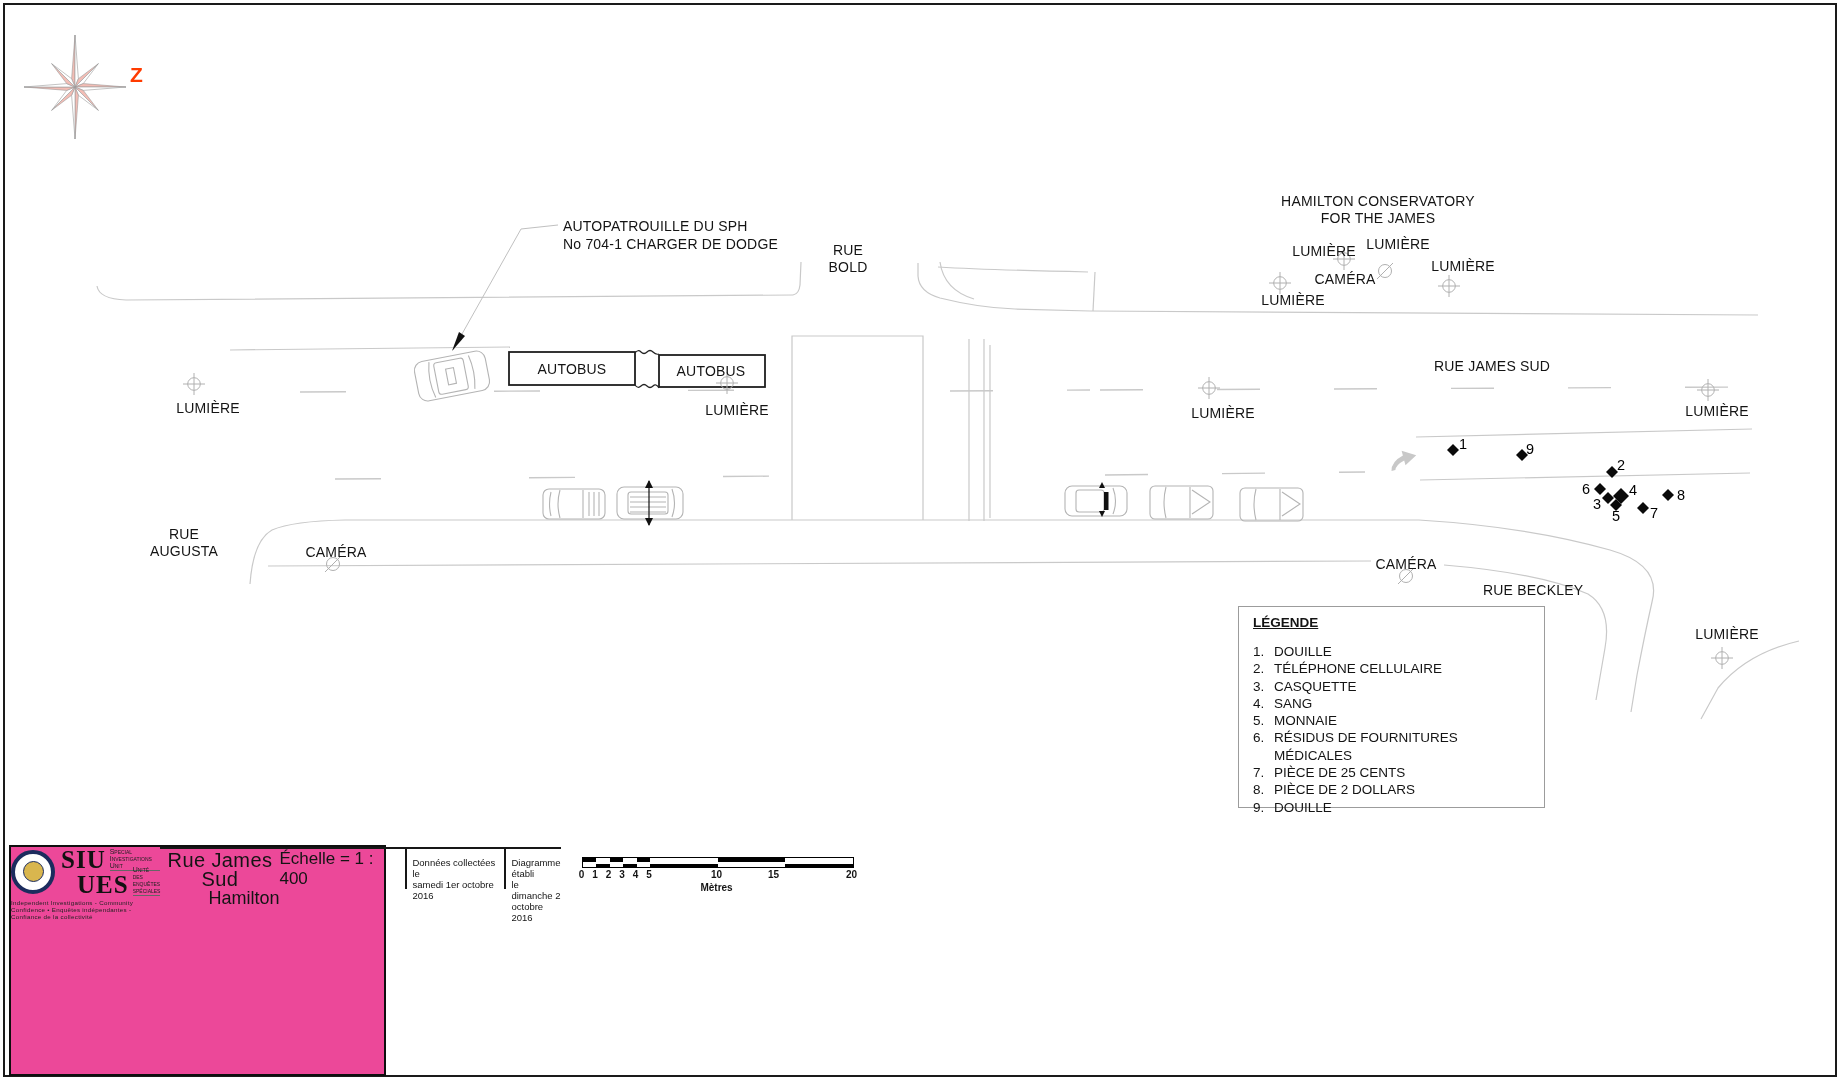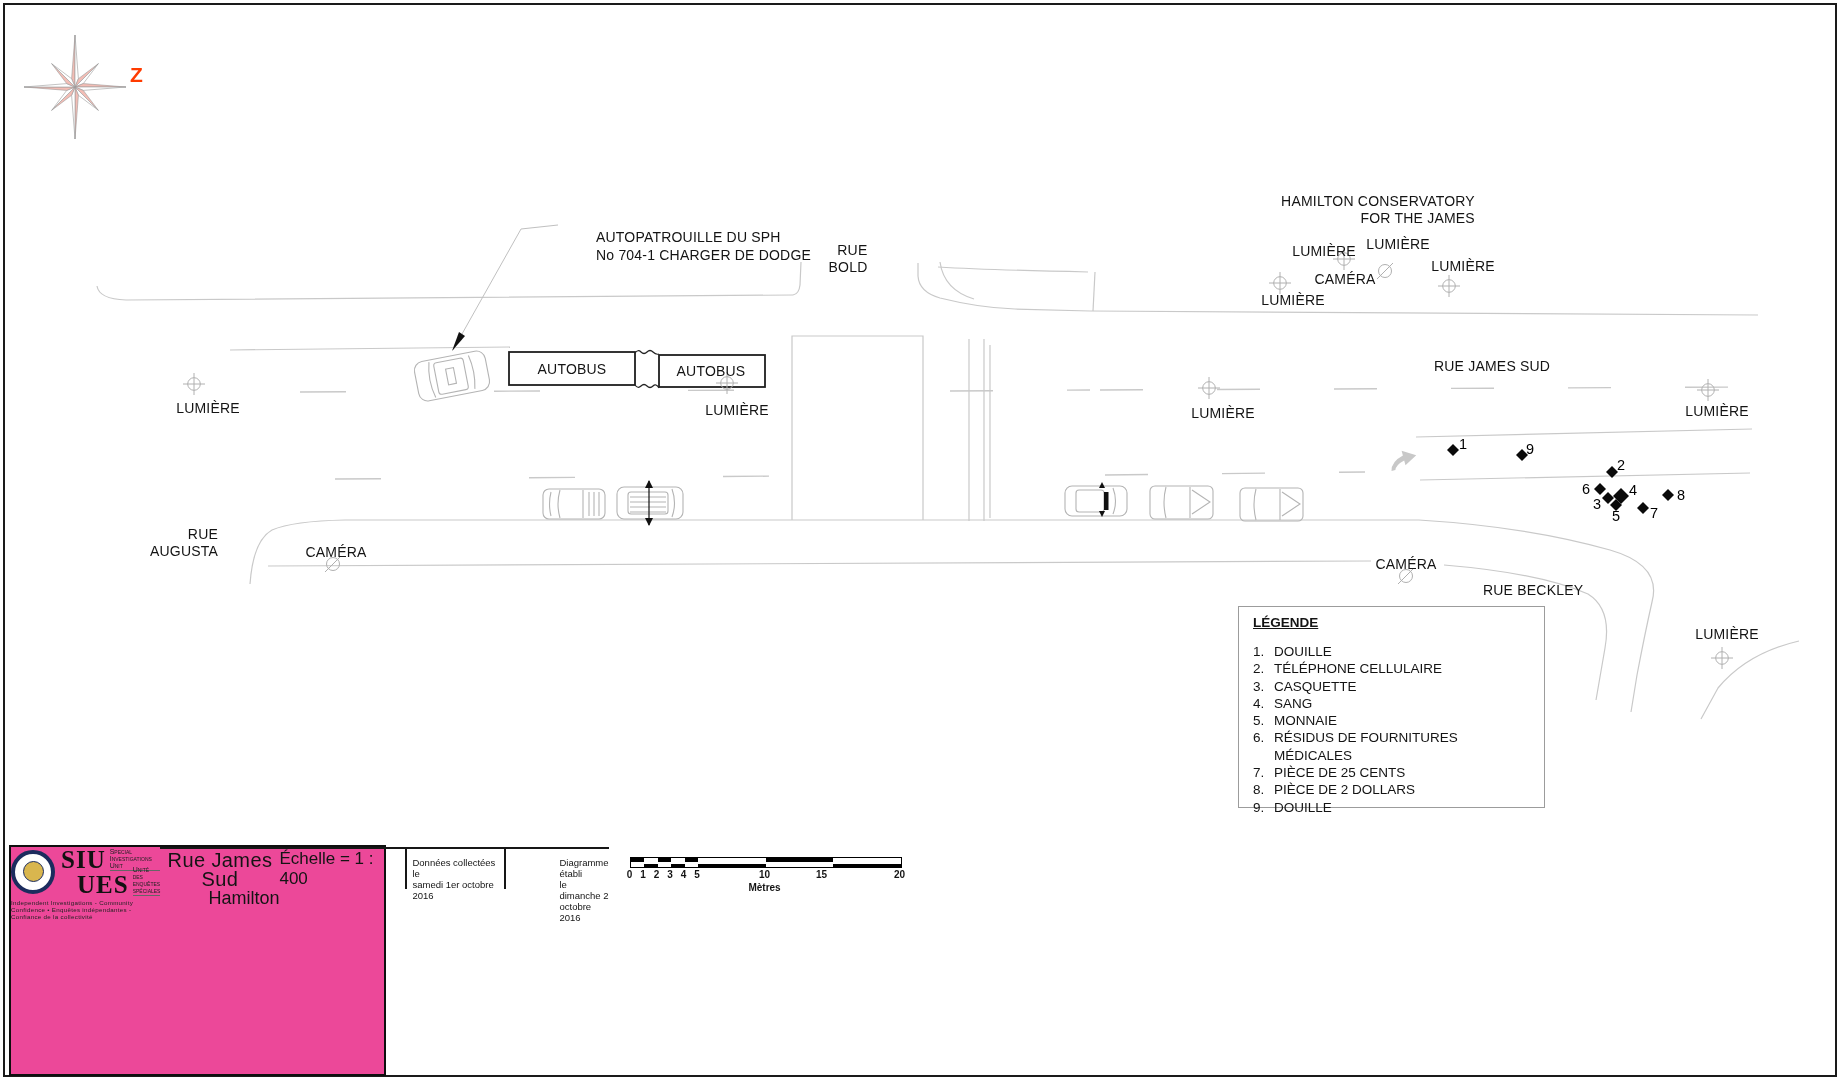--- a/index.html
+++ b/index.html
@@ -1,21 +1,21 @@
 <!DOCTYPE html>
 <html><head>
 <meta charset="utf-8">
 <style>
   html,body{margin:0;padding:0;background:#fff;}
   .page{position:relative;width:1840px;height:1080px;background:#fff;overflow:hidden;
         font-family:"Liberation Sans",sans-serif;color:#141414;}
   .frame{position:absolute;left:3px;top:3px;right:3px;bottom:3px;border:2px solid #1a1a1a;}
   svg.linework{position:absolute;left:0;top:0;}
   .lbl{position:absolute;font-size:14px;line-height:17px;color:#141414;white-space:nowrap;letter-spacing:.2px;}
-  .ctr{transform:translateX(-50%);text-align:right;}
+  .ctr{transform:translateX(-50%);text-align:center;}
   .mnum{position:absolute;font-size:14.5px;color:#000;}
   .north{position:absolute;left:130px;top:63px;font-size:21px;font-weight:bold;color:#ff3b00;}
   
   .legend{position:absolute;left:1238px;top:606px;width:307px;height:202px;background:#fff;
           border:1px solid #9c9c9c;box-sizing:border-box;padding:8px 8px 0 14px;}
   .lg-title{font-size:13.5px;font-weight:bold;text-decoration:underline;margin-bottom:13px;}
   .lg-row{display:flex;font-size:13.5px;line-height:17.3px;}
   .lg-num{width:21px;flex:none;}
   
   .tb{position:absolute;left:9px;top:845px;width:377px;height:231px;background:#ec4899;
@@ -35,21 +35,21 @@
   .tb-r2{border-top:2px solid #161616;height:41px;text-align:center;padding-top:2px;box-sizing:border-box;}
   .tb-name1{font-size:20px;line-height:19px;letter-spacing:.4px;}
   .tb-name2{font-size:18px;line-height:18px;margin-left:48px;}
   .tb-r3{border-top:2px solid #161616;height:26px;display:flex;box-sizing:border-box;}
   .tb-r3-left{width:156px;border-right:2px solid #161616;box-sizing:border-box;}
   .tb-r3-right{flex:1;text-align:center;font-size:14.5px;letter-spacing:-.2px;line-height:23px;font-weight:bold;}
   .tb-r4{border-top:2px solid #161616;height:42px;display:flex;box-sizing:border-box;}
   .tb-c1{width:126px;display:flex;align-items:center;justify-content:center;font-size:17px;}
   .tb-c2{width:101px;border-left:2px solid #161616;border-right:2px solid #161616;box-sizing:border-box;
          font-size:9.5px;line-height:11px;padding:8px 0 16px 5px;}
-  .tb-c3{flex:1;font-size:9.5px;line-height:11px;padding:8px 0 0 5px;margin-left:48px;}
+  .tb-c3{flex:1;font-size:9.5px;line-height:11px;padding:8px 0 0 5px;}
   .tb-r5{border-top:2px solid #161616;flex:1;position:relative;}
   .sbar{position:absolute;left:21px;top:8px;width:270px;height:9px;border:1px solid #000;background:#fff;}
   .sseg{position:absolute;background:#000;}
   .stick{position:absolute;top:20px;font-size:10px;font-weight:bold;transform:translateX(-50%);}
   .sunit{position:absolute;top:33px;font-size:10px;font-weight:bold;transform:translateX(-50%);}
 </style>
 </head>
 <body>
 
 <div class="page">
@@ -242,21 +242,21 @@
       <polygon points="1608,492 1614,498 1608,504 1602,498"></polygon>
       <polygon points="1621,488 1629,496 1621,504 1613,496"></polygon>
       <polygon points="1616,499 1622,505 1616,511 1610,505"></polygon>
       <polygon points="1643,502 1649,508 1643,514 1637,508"></polygon>
       <polygon points="1668,489 1674,495 1668,501 1662,495"></polygon>
     </g>
   </svg>
 
   <div class="north">Z</div>
 
-  <div class="lbl" style="left:563px;top:228px;line-height:18px;margin-left:33px;">
+  <div class="lbl" style="left:563px;top:217px;line-height:18px;">
     <div>AUTOPATROUILLE DU SPH</div>
     <div>No 704-1 CHARGER DE DODGE</div>
   </div>
   <div class="lbl ctr" style="left:1378px;top:193px;">
     <div>HAMILTON CONSERVATORY</div>
     <div>FOR THE JAMES</div>
   </div>
 
   <div class="lbl ctr" style="left:848px;top:242px;">
     <div>RUE</div>

